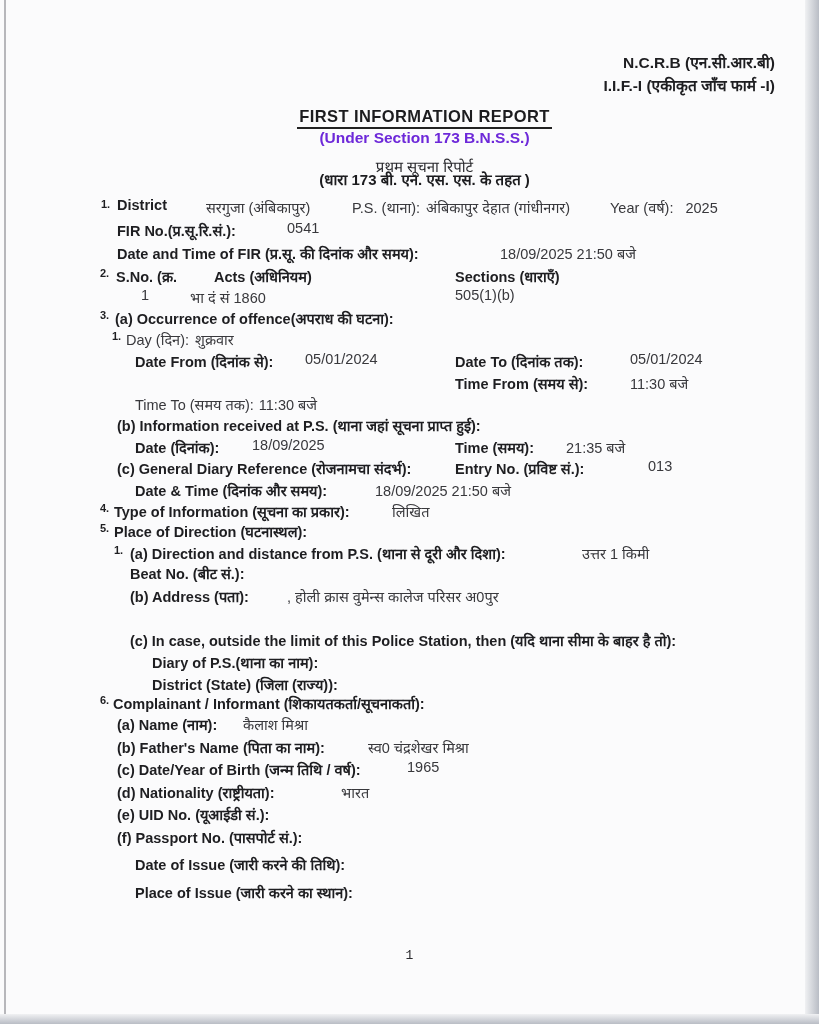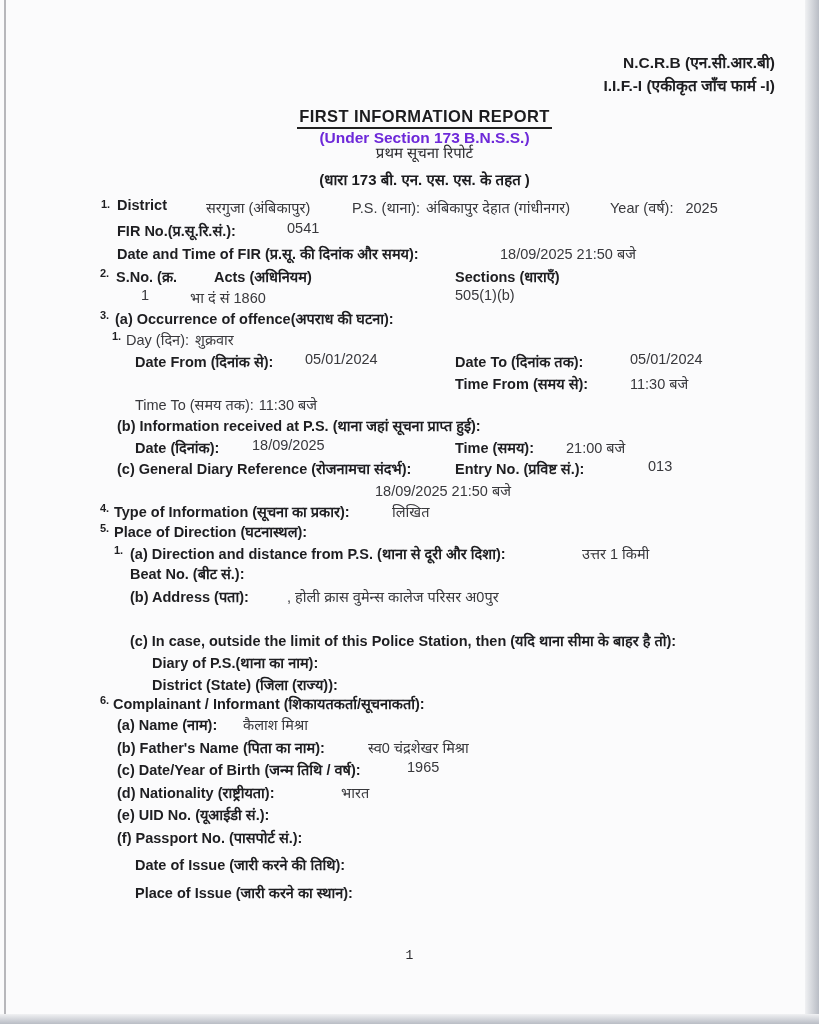--- a/index.html
+++ b/index.html
@@ -43,21 +43,21 @@
 
   <div class="hdr" style="top:51px;">N.C.R.B (एन.सी.आर.बी)</div>
   <div class="hdr" style="top:74px;">I.I.F.-I (एकीकृत जाँच फार्म -I)</div>
 
   <div class="titleblock" style="top:107px;">
     <span class="t-main">FIRST INFORMATION REPORT</span>
   </div>
   <div class="titleblock" style="top:129px;">
     <span class="t-sub">(Under Section 173 B.N.S.S.)</span>
   </div>
-  <div class="titleblock" style="top:142px;text-align:center;">
+  <div class="titleblock" style="top:156px;text-align:center;">
     <span class="t-hin">प्रथम सूचना रिपोर्ट</span>
   </div>
   <div class="titleblock" style="top:169px;">
     <span class="t-hinb">(धारा 173  बी. एन. एस. एस. के तहत )</span>
   </div>
 
   <div class="line" style="top:197px;">
     <span class="num" style="left:101px;top:1px;">1.</span>
     <span class="b" style="left:117px;">District</span>
     <span class="val" style="left:206px;">सरगुजा  (अंबिकापुर)</span>
@@ -115,30 +115,31 @@
   </div>
 
   <div class="line" style="top:415px;">
     <span class="b" style="left:117px;">(b)  Information received at P.S. (थाना जहां सूचना प्राप्त हुई):</span>
   </div>
 
   <div class="line" style="top:437px;">
     <span class="b" style="left:135px;">Date (दिनांक):</span>
     <span class="val" style="left:252px;">18/09/2025</span>
     <span class="b" style="left:455px;">Time (समय):</span>
-    <span class="val" style="left:566px;">21:00 बजे</span>
+    <span class="val" style="left:566px;">21:35 बजे</span>
   </div>
 
   <div class="line" style="top:458px;">
     <span class="b" style="left:117px;">(c)  General Diary Reference (रोजनामचा संदर्भ):</span>
     <span class="b" style="left:455px;">Entry No. (प्रविष्ट सं.):</span>
     <span class="val" style="left:648px;">013</span>
   </div>
 
   <div class="line" style="top:480px;">
+    <span class="b" style="left:135px;">Date &amp; Time (दिनांक और समय):</span>
     <span class="val" style="left:375px;">18/09/2025 21:50 बजे</span>
   </div>
 
   <div class="line" style="top:501px;">
     <span class="num" style="left:100px;top:1px;">4.</span>
     <span class="b" style="left:114px;">Type of Information (सूचना का प्रकार):</span>
     <span class="val" style="left:392px;">लिखित</span>
   </div>
 
   <div class="line" style="top:521px;">

